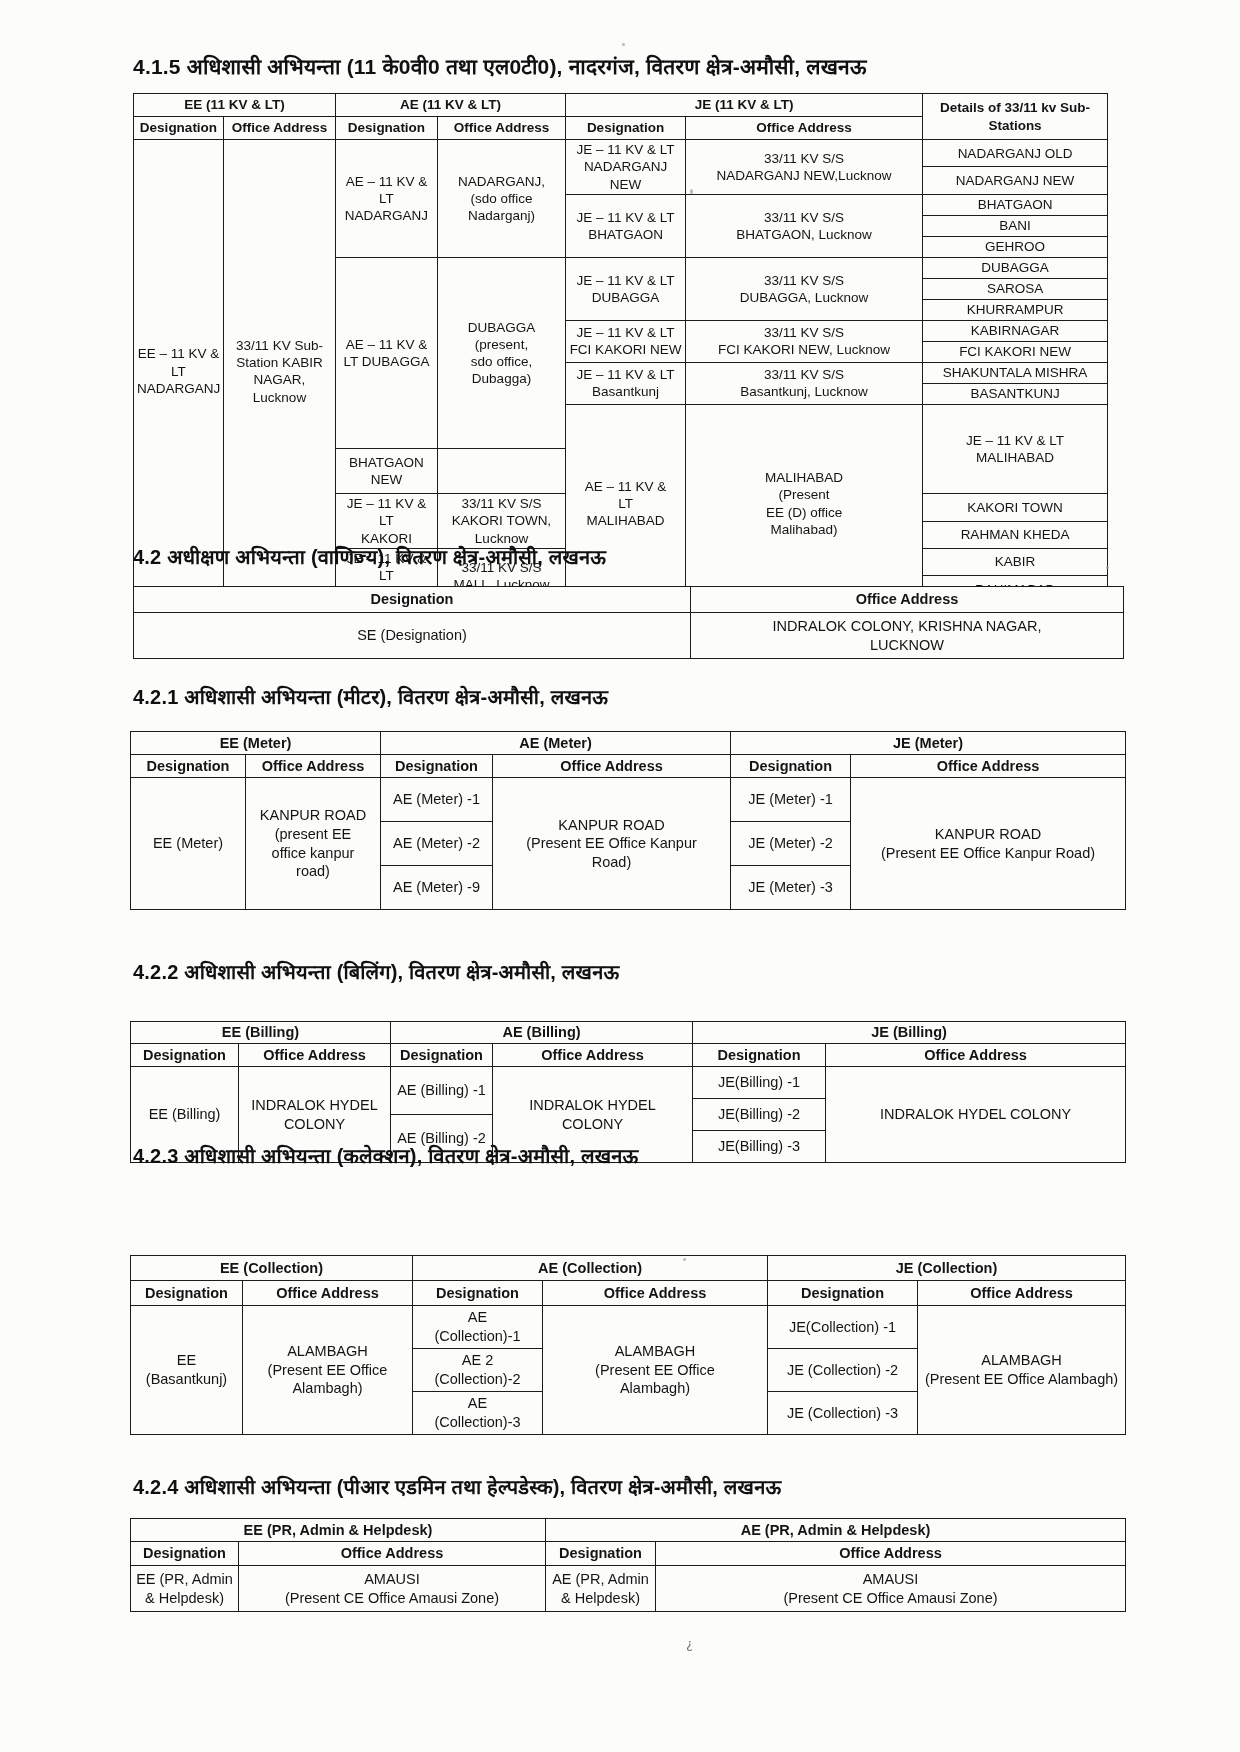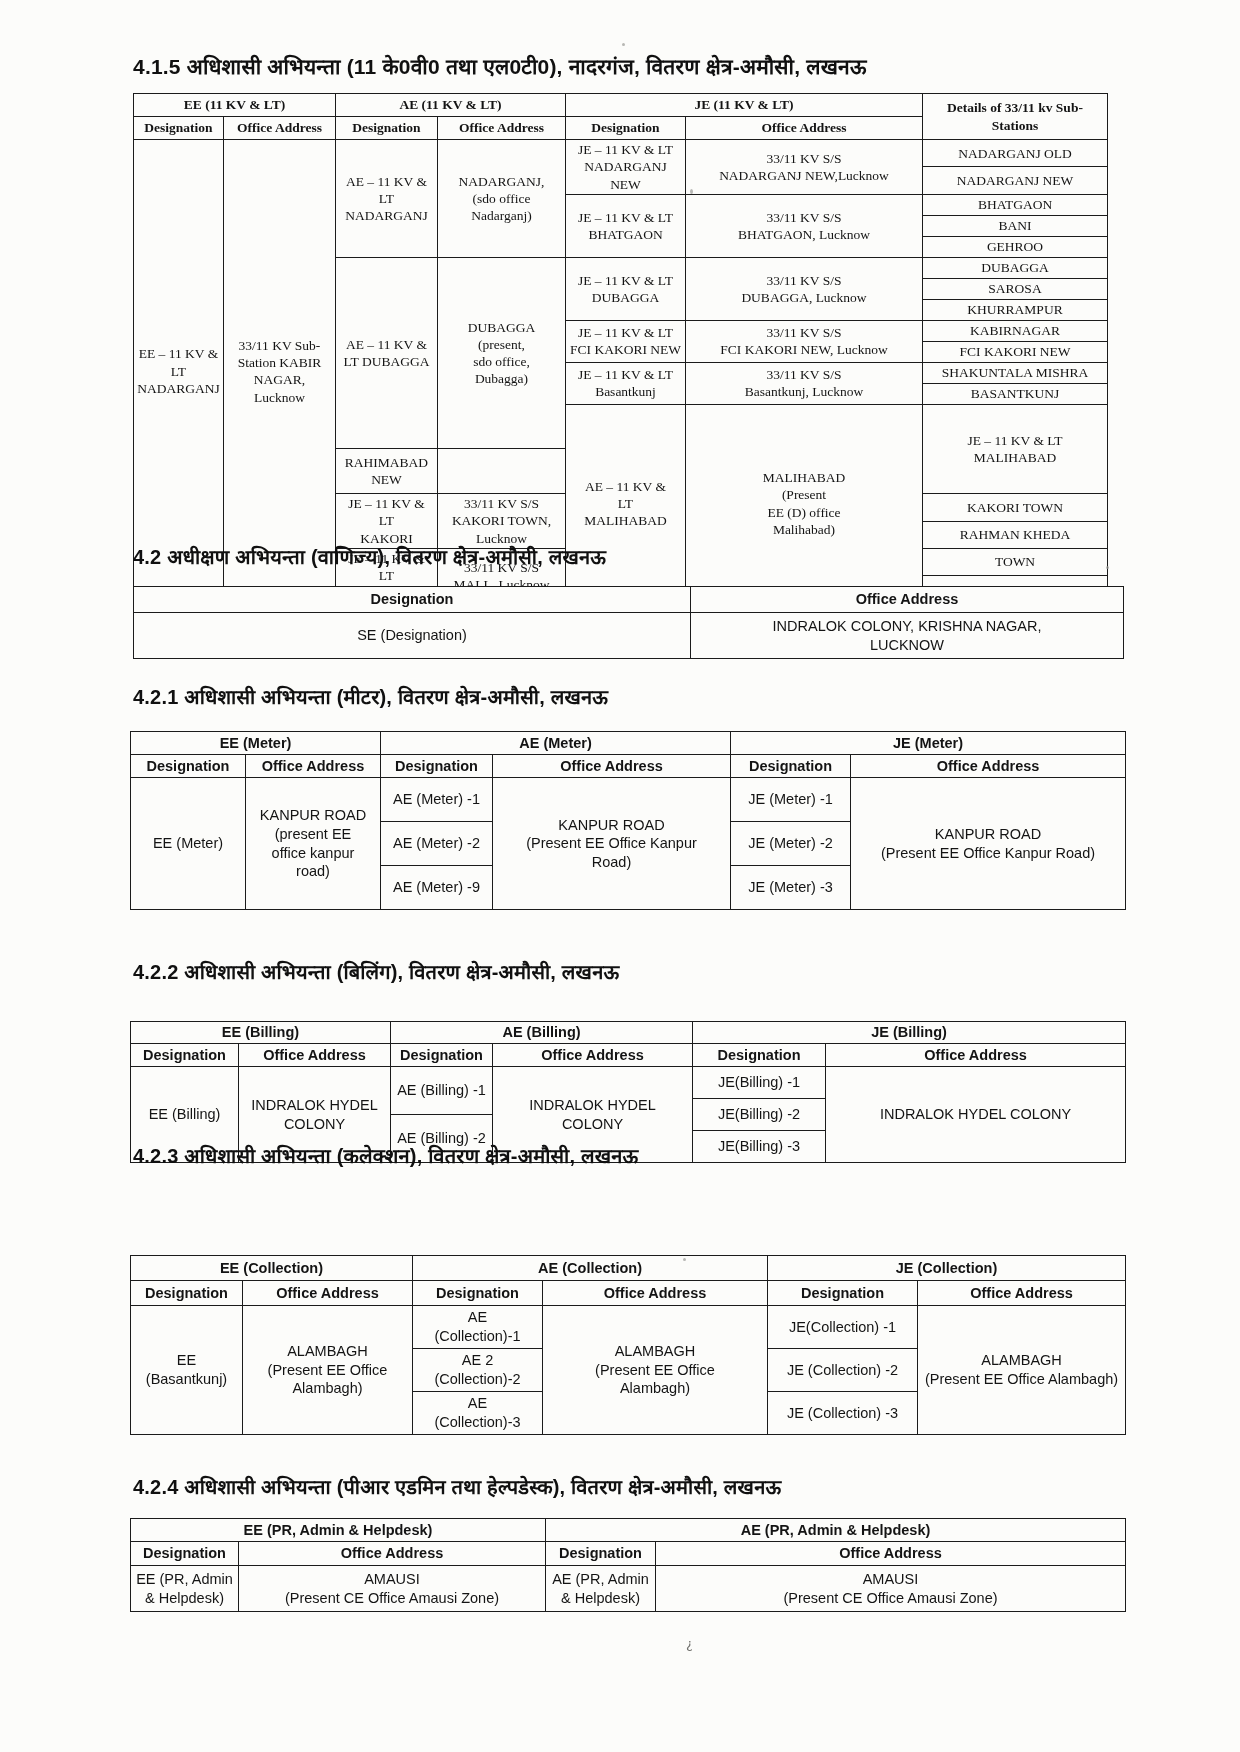--- a/index.html
+++ b/index.html
@@ -30,21 +30,21 @@
   .speck{position:absolute; background:#9a9a96; border-radius:50%; opacity:.7;}
   .inkmark{position:absolute; font-size:13px; color:#6f6f6b; font-family:"DejaVu Sans",sans-serif;}
 </style>
 </head>
 <body>
 
 <div class="sheet">
 
   <div class="sec-title t415-title" style="left:133px; top:52px;">4.1.5 अधिशासी अभियन्ता (11 के0वी0 तथा एल0टी0), नादरगंज, वितरण क्षेत्र-अमौसी, लखनऊ</div>
 
-  <table class="t1" style="left:133px; top:93px; width:974px;font-family:Liberation Serif, serif;">
+  <table class="t1" style="left:133px; top:93px; width:974px;">
     <colgroup>
       <col style="width:90px">
         <col style="width:112px">
         <col style="width:102px">
         <col style="width:128px">
       <col style="width:120px">
         <col style="width:237px">
         <col style="width:185px">
     </colgroup>
     <tbody>
@@ -144,38 +144,38 @@
 (Present
 EE (D) office
 Malihabad)</td>
       <td rowspan="2">JE – 11 KV &amp; LT
 MALIHABAD</td>
       <td rowspan="2">33/11 KV S/S
 MALIHABAD, Lucknow</td>
       <td>MALIHABAD OLD</td>
     </tr>
     <tr style="height:21px">
-      <td>RAHIMABAD NEW</td>
+      <td>BHATGAON NEW</td>
     </tr>
     <tr style="height:21px">
       <td rowspan="2">JE – 11 KV &amp; LT
 KAKORI</td>
       <td rowspan="2">33/11 KV S/S
 KAKORI TOWN, Lucknow</td>
       <td>KAKORI TOWN</td>
     </tr>
     <tr style="height:21px">
       <td>RAHMAN KHEDA</td>
     </tr>
     <tr style="height:21px">
       <td rowspan="2">JE – 11 KV &amp; LT
 MALL</td>
       <td rowspan="2">33/11 KV S/S
 MALL, Lucknow</td>
-      <td>TOWN</td>
+      <td>KABIR</td>
     </tr>
     <tr style="height:21px">
       <td>RAHIMABAD</td>
     </tr>
   </tbody>
     </table>
 
   <div class="sec-title" style="left:133px; top:543px;">4.2 अधीक्षण अभियन्ता (वाणिज्य), वितरण क्षेत्र-अमौसी, लखनऊ</div>
 
   <table class="tb" style="left:133px; top:586px; width:990px;">

